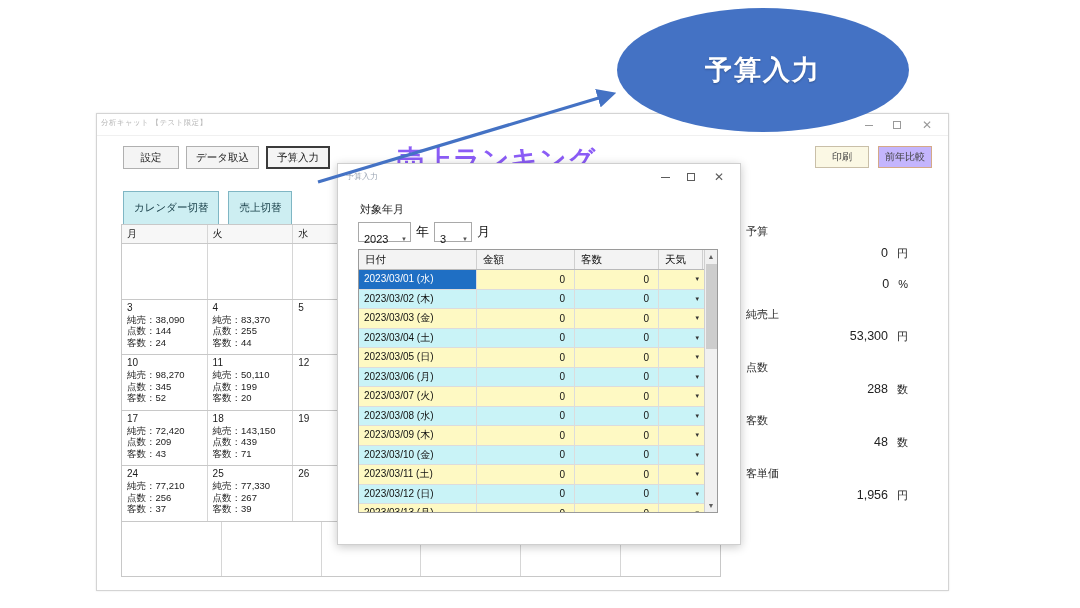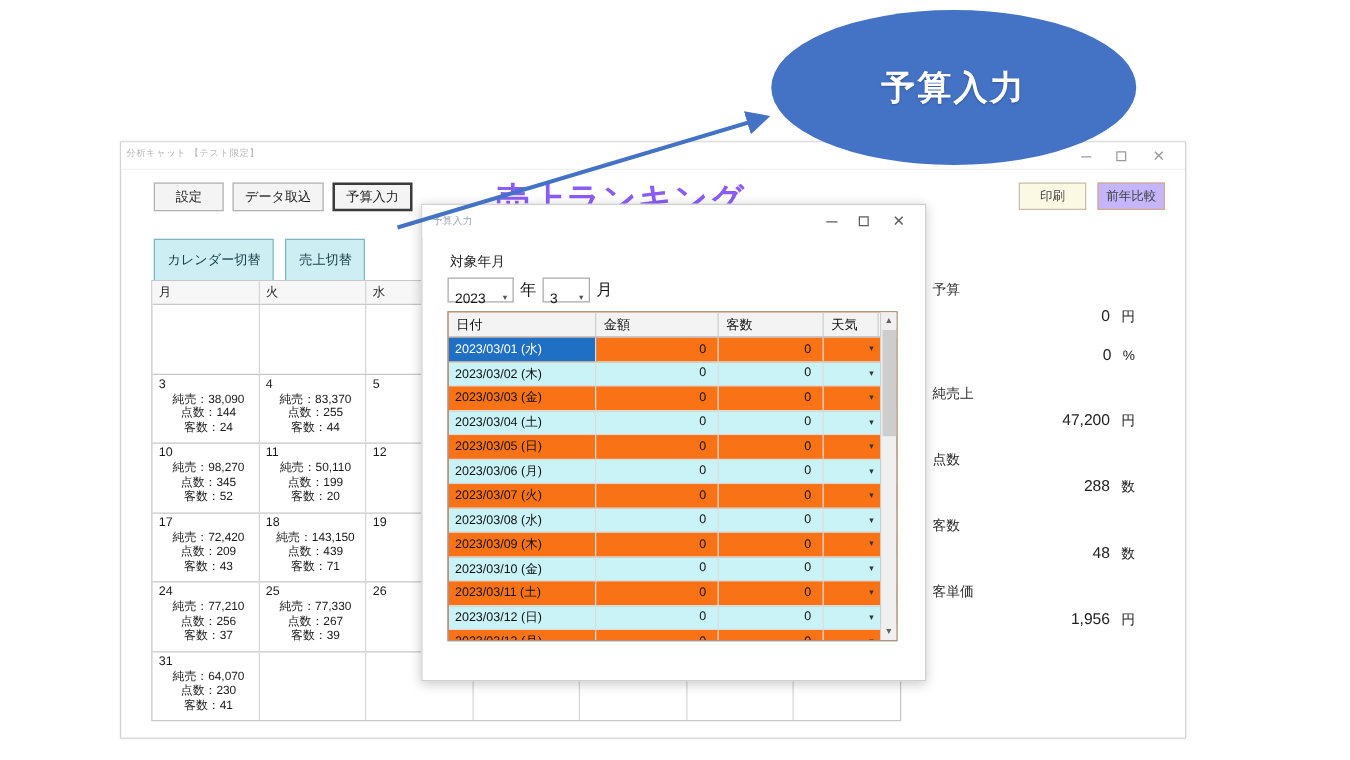--- a/index.html
+++ b/index.html
@@ -81,21 +81,21 @@
   .cal-head > div:last-child{ border-right:none; }
   .cal-body{ flex:1; display:flex; flex-direction:column; }
   .cal-row{ flex:1 1 0; display:flex; border-bottom:1px solid #c8c8c8; }
   .cal-row:last-child{ border-bottom:none; }
   .cal-cell{
     flex:1 1 0; border-right:1px solid #d6d6d6; padding:2px 0 0 5px; overflow:hidden;
     line-height:1.22;
   }
   .cal-cell:last-child{ border-right:none; }
   .cal-day{ font-size:10px; color:#1b1b1b; }
-  .cal-line{ font-size:9.5px; color:#1b1b1b; white-space:nowrap;text-align:center; }
+  .cal-line{ font-size:9.5px; color:#1b1b1b; white-space:nowrap; }
 
   
   .kpi{ position:absolute; right:12px; top:110px; width:190px; }
   .kpi-item{ margin-bottom:16px; }
   .kpi-label{ font-size:11px; color:#2b2b2b; }
   .kpi-valrow{
     display:flex; align-items:baseline; justify-content:flex-end; gap:9px;
     padding-right:28px; margin-top:7px;
   }
   .kpi-val{ font-size:12.5px; color:#222; }
@@ -124,21 +124,21 @@
     display:flex; align-items:center; padding:14px 3px 0 5px; font-size:11px; color:#141414;
   }
   .combo.year{ width:53px; justify-content:space-between; }
   .combo.month{ width:38px; justify-content:space-between; }
   .caret{ font-size:6px; color:#555; margin-left:2px; }
   .ym-unit{ font-size:13px; color:#131313; margin:0 2px; }
 
   
   .grid{
     position:absolute; left:20px; top:85px; width:360px; height:264px;
-    border:1px solid #9a9a9a; background:#f97316; display:flex; flex-direction:column;
+    border:1px solid #9a9a9a; background:#fef9c3; display:flex; flex-direction:column;
   }
   .grid-head{ display:flex; height:20px; background:#f3f3f3; border-bottom:1px solid #b9b9b9; }
   .grid-head .gh{
     font-size:10.5px; color:#111; padding:3px 0 0 6px; border-right:1px solid #cfcfcf;
   }
   .c-date{ width:118px; } .c-amt{ width:98px; } .c-cust{ width:84px; } .c-weather{ width:44px; }
   .grid-rows{ flex:1; overflow:hidden; }
   .grow{ display:flex; height:19.5px; border-bottom:1px solid #dcdcdc; align-items:stretch; }
   .grow.alt{ background:#c9f3f7; }
   .grow.sel .cell-date{ background:#1f6fc4; color:#fff; }
@@ -345,26 +345,20 @@
               <div class="cal-day">28</div>
             </div>
             <div class="cal-cell">
               <div class="cal-day">29</div>
             </div>
             <div class="cal-cell">
               <div class="cal-day">30</div>
             </div>
           </div>
           <div class="cal-row">
-            <div class="cal-cell">
-              <div class="cal-day">31</div>
-              <div class="cal-line">純売：64,070</div>
-              <div class="cal-line">点数：230</div>
-              <div class="cal-line">客数：41</div>
-            </div>
             <div class="cal-cell"></div>
             <div class="cal-cell"></div>
             <div class="cal-cell"></div>
             <div class="cal-cell"></div>
             <div class="cal-cell"></div>
             <div class="cal-cell"></div>
           </div>
         </div>
     </div>
 
@@ -378,21 +372,21 @@
         </div>
         <div class="kpi-item">
           <div class="kpi-valrow">
             <span class="kpi-val">0</span>
             <span class="kpi-unit">%</span>
           </div>
         </div>
         <div class="kpi-item">
           <div class="kpi-label">純売上</div>
           <div class="kpi-valrow">
-            <span class="kpi-val">47,200</span>
+            <span class="kpi-val">53,300</span>
             <span class="kpi-unit">円</span>
           </div>
         </div>
         <div class="kpi-item">
           <div class="kpi-label">点数</div>
           <div class="kpi-valrow">
             <span class="kpi-val">288</span>
             <span class="kpi-unit">数</span>
           </div>
         </div>

